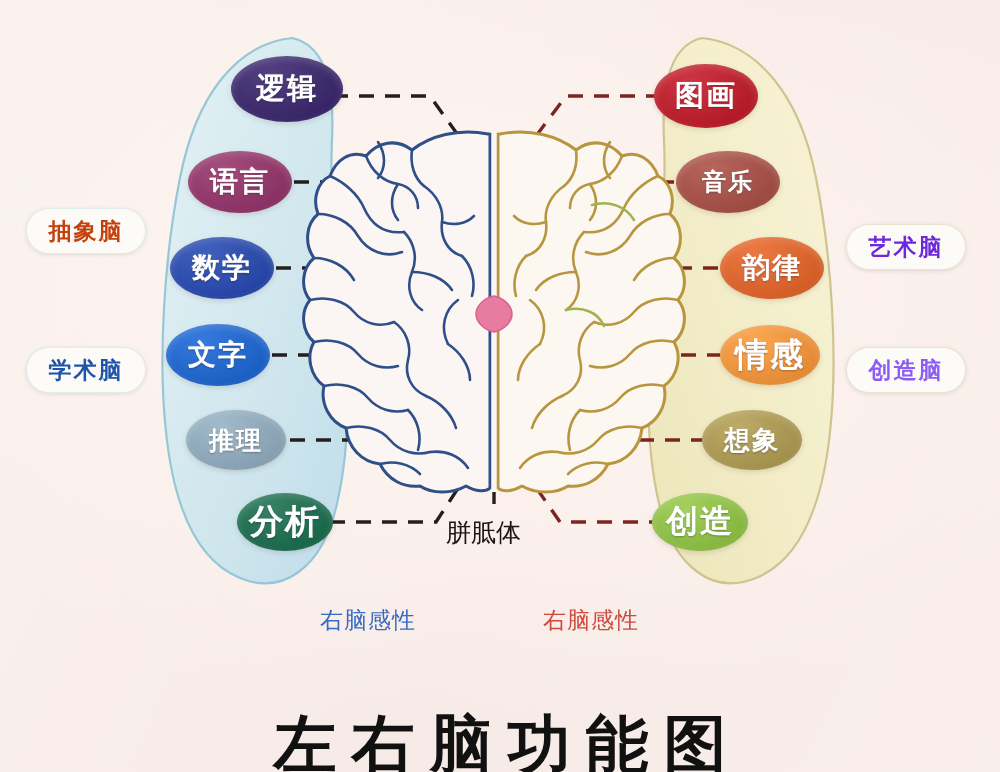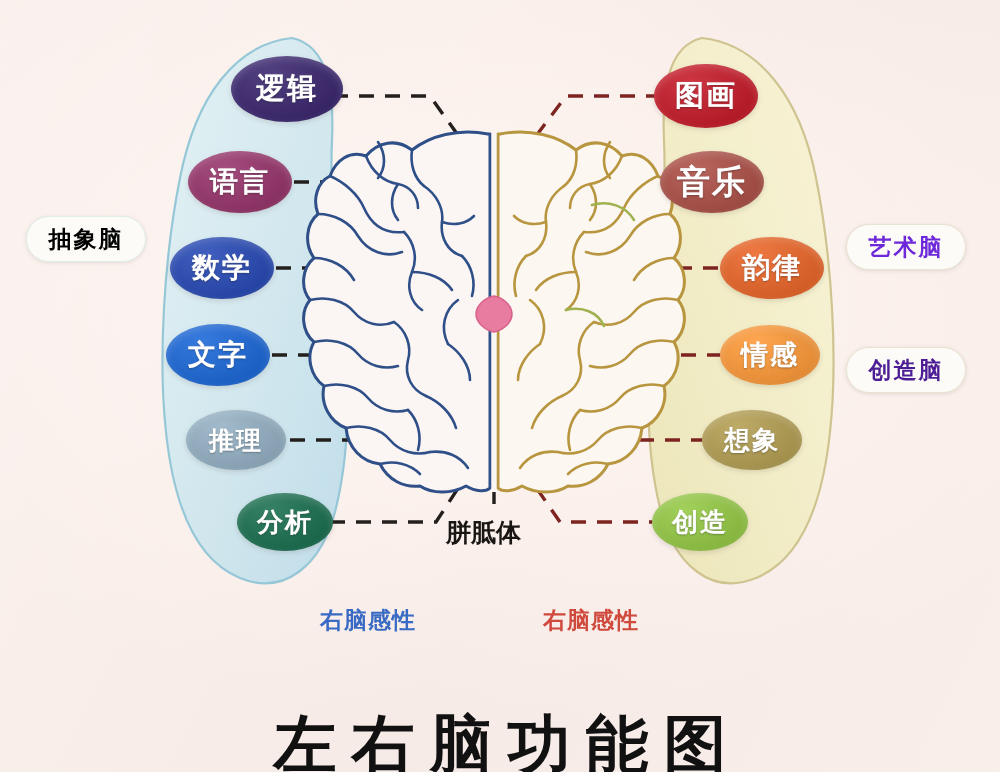--- a/index.html
+++ b/index.html
@@ -43,21 +43,21 @@
     background:#fdfbf7;
     border-radius:26px;
     font-weight:bold;letter-spacing:2px;
     box-shadow:0 1px 4px rgba(120,100,100,.18);
     border:1px solid rgba(205,200,190,.55);
   }
   .pill.left{color:#1f54ab;border-color:#dfeee8;}
   .pill.right{color:#bd2220;border-color:#e8e4cf;}
 
   
-  .cap{position:absolute;z-index:6;font-weight:bold;letter-spacing:1px;white-space:nowrap;}
+  .cap{position:absolute;z-index:6;font-weight:normal;letter-spacing:1px;white-space:nowrap;}
   #cap-corpus{color:#191512;font-size:25px;left:446px;top:516px;letter-spacing:0px;}
   #cap-left{color:#3a6bc4;font-size:23px;left:320px;top:605px;}
   #cap-right{color:#cf4a3d;font-size:23px;left:543px;top:605px;}
 
   #title{
     position:absolute;z-index:6;left:0;right:0;top:668px;
     text-align:center;color:#111;
     font-size:63px;font-weight:bold;letter-spacing:15px;
     text-indent:15px;
     font-family:"Liberation Sans","DejaVu Sans",sans-serif;
@@ -195,31 +195,32 @@
 
     <path d="M494,296 C504,298 512,306 512,314 C512,322 504,330 494,332
              C484,330 476,322 476,314 C476,306 484,298 494,296 Z" fill="#e87ba0" stroke="#d9628c" stroke-width="1.5"></path>
   </svg>
 
   <div class="chip" id="chip-L0" style="left: 231px; top: 56px; width: 112px; height: 66px; font-size: 29px; background: radial-gradient(at 35% 28%, rgb(82, 64, 129) 0%, rgb(60, 42, 107) 58%, rgb(44, 26, 91) 100%);">逻辑</div>
   <div class="chip" id="chip-L1" style="left: 188px; top: 151px; width: 104px; height: 62px; font-size: 28px; background: radial-gradient(at 35% 28%, rgb(164, 76, 125) 0%, rgb(142, 54, 103) 58%, rgb(126, 38, 87) 100%);">语言</div>
   <div class="chip" id="chip-L2" style="left: 170px; top: 237px; width: 104px; height: 62px; font-size: 28px; background: radial-gradient(at 35% 28%, rgb(64, 95, 190) 0%, rgb(42, 73, 168) 58%, rgb(26, 57, 152) 100%);">数学</div>
   <div class="chip" id="chip-L3" style="left: 166px; top: 324px; width: 104px; height: 62px; font-size: 28px; background: radial-gradient(at 35% 28%, rgb(54, 122, 222) 0%, rgb(32, 100, 200) 58%, rgb(16, 84, 184) 100%);">文字</div>
   <div class="chip" id="chip-L4" style="left: 186px; top: 410px; width: 100px; height: 60px; font-size: 25px; background: radial-gradient(at 35% 28%, rgb(161, 187, 204) 0%, rgb(139, 165, 182) 58%, rgb(123, 149, 166) 100%);">推理</div>
-  <div class="chip" id="chip-L5" style="left: 237px; top: 493px; width: 96px; height: 58px; font-size: 26px; background: radial-gradient(at 35% 28%, rgb(53, 129, 101) 0%, rgb(31, 107, 79) 58%, rgb(15, 91, 63) 100%); font-family: Liberation Serif, serif;">分析</div>
+  <div class="chip" id="chip-L5" style="left: 237px; top: 493px; width: 96px; height: 58px; font-size: 34px; background: radial-gradient(at 35% 28%, rgb(53, 129, 101) 0%, rgb(31, 107, 79) 58%, rgb(15, 91, 63) 100%); font-family: Liberation Serif, serif;">分析</div>
 
   <div class="chip" id="chip-R0" style="left: 654px; top: 64px; width: 104px; height: 64px; font-size: 29px; background: radial-gradient(at 35% 28%, rgb(206, 53, 66) 0%, rgb(184, 31, 44) 58%, rgb(168, 15, 28) 100%);">图画</div>
-  <div class="chip" id="chip-R1" style="left: 660px; top: 151px; width: 104px; height: 62px; font-size: 33px; background: radial-gradient(at 35% 28%, rgb(183, 101, 93) 0%, rgb(161, 79, 71) 58%, rgb(145, 63, 55) 100%);">音乐</div>
+  <div class="chip" id="chip-R1" style="left: 676px; top: 151px; width: 104px; height: 62px; font-size: 24px; background: radial-gradient(at 35% 28%, rgb(183, 101, 93) 0%, rgb(161, 79, 71) 58%, rgb(145, 63, 55) 100%);">音乐</div>
   <div class="chip" id="chip-R2" style="left: 720px; top: 237px; width: 104px; height: 62px; font-size: 28px; background: radial-gradient(at 35% 28%, rgb(238, 120, 65) 0%, rgb(216, 98, 43) 58%, rgb(200, 82, 27) 100%);">韵律</div>
-  <div class="chip" id="chip-R3" style="left: 720px; top: 325px; width: 100px; height: 60px; font-size: 27px; background: radial-gradient(at 35% 28%, rgb(254, 166, 80) 0%, rgb(232, 144, 58) 58%, rgb(216, 128, 42) 100%);">情感</div>
+  <div class="chip" id="chip-R3" style="left: 720px; top: 325px; width: 100px; height: 60px; font-size: 33px; background: radial-gradient(at 35% 28%, rgb(254, 166, 80) 0%, rgb(232, 144, 58) 58%, rgb(216, 128, 42) 100%);">情感</div>
   <div class="chip" id="chip-R4" style="left: 702px; top: 410px; width: 100px; height: 60px; font-size: 26px; background: radial-gradient(at 35% 28%, rgb(189, 171, 103) 0%, rgb(167, 149, 81) 58%, rgb(151, 133, 65) 100%);">想象</div>
-  <div class="chip" id="chip-R5" style="left: 652px; top: 493px; width: 96px; height: 58px; font-size: 26px; background: radial-gradient(at 35% 28%, rgb(162, 209, 91) 0%, rgb(140, 187, 69) 58%, rgb(124, 171, 53) 100%); text-align: right;">创造</div>
-
-  <div class="pill left" id="pill-L0" style="left: 26px; top: 216px; width: 118px; height: 44px; font-size: 23px; color: #000000; text-align: right;">抽象脑</div>
+  <div class="chip" id="chip-R5" style="left: 652px; top: 493px; width: 96px; height: 58px; font-size: 32px; background: radial-gradient(at 35% 28%, rgb(162, 209, 91) 0%, rgb(140, 187, 69) 58%, rgb(124, 171, 53) 100%); text-align: right;">创造</div>
+
+  <div class="pill left" id="pill-L0" style="left: 26px; top: 208px; width: 118px; height: 44px; font-size: 23px; color: #c2410c; text-align: right;">抽象脑</div>
+  <div class="pill left" id="pill-L1" style="left: 26px; top: 347px; width: 118px; height: 44px; font-size: 23px; color: rgb(31, 84, 171);">学术脑</div>
   <div class="pill right" id="pill-R0" style="left: 846px; top: 224px; width: 118px; height: 44px; font-size: 23px; color: #6d28d9;">艺术脑</div>
-  <div class="pill right" id="pill-R1" style="left: 846px; top: 347px; width: 118px; height: 44px; font-size: 23px; color: #4c1d95;">创造脑</div>
+  <div class="pill right" id="pill-R1" style="left: 846px; top: 347px; width: 118px; height: 44px; font-size: 23px; color: #8b5cf6;">创造脑</div>
 
   <div class="cap" id="cap-corpus">胼胝体</div>
   <div class="cap" id="cap-left" style="color: rgb(58, 107, 196);">右脑感性</div>
   <div class="cap" id="cap-right" style="color: rgb(207, 74, 61);">右脑感性</div>
 
   <div id="title">左右脑功能图</div>
 </div>
 
 </body></html>

